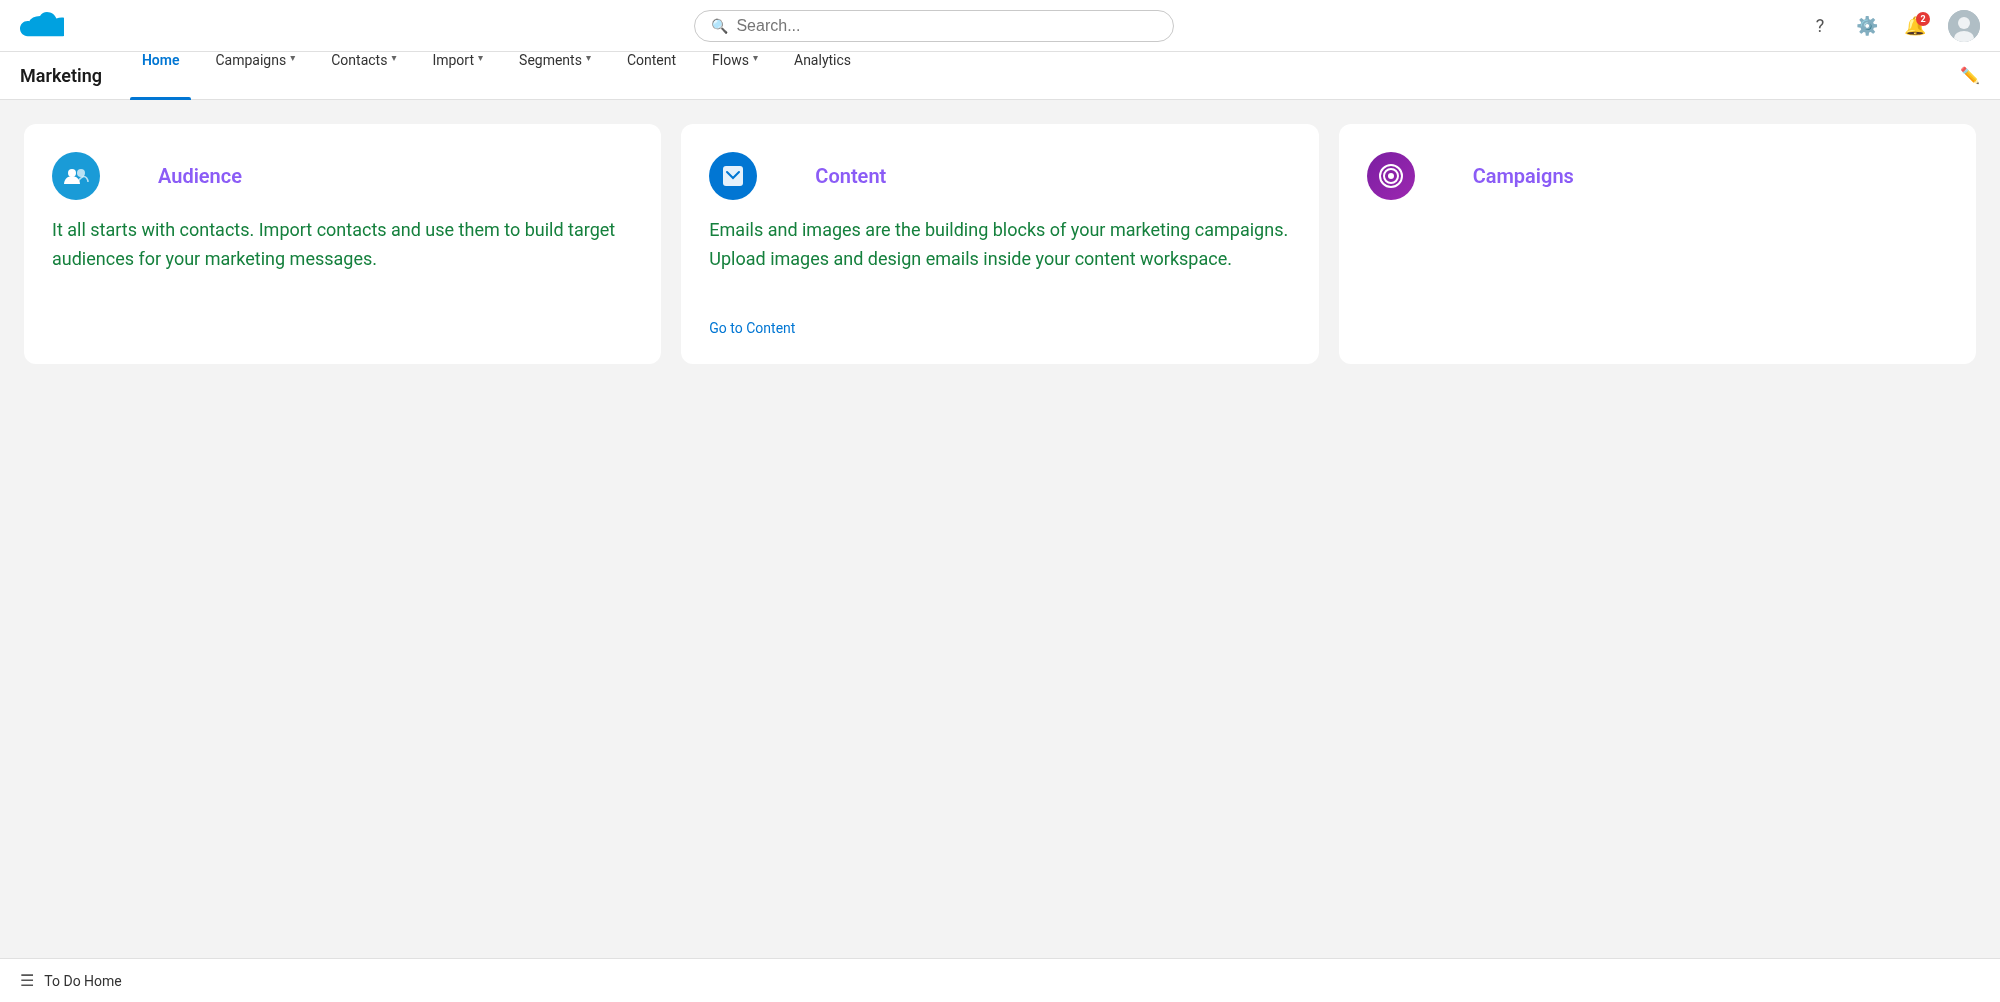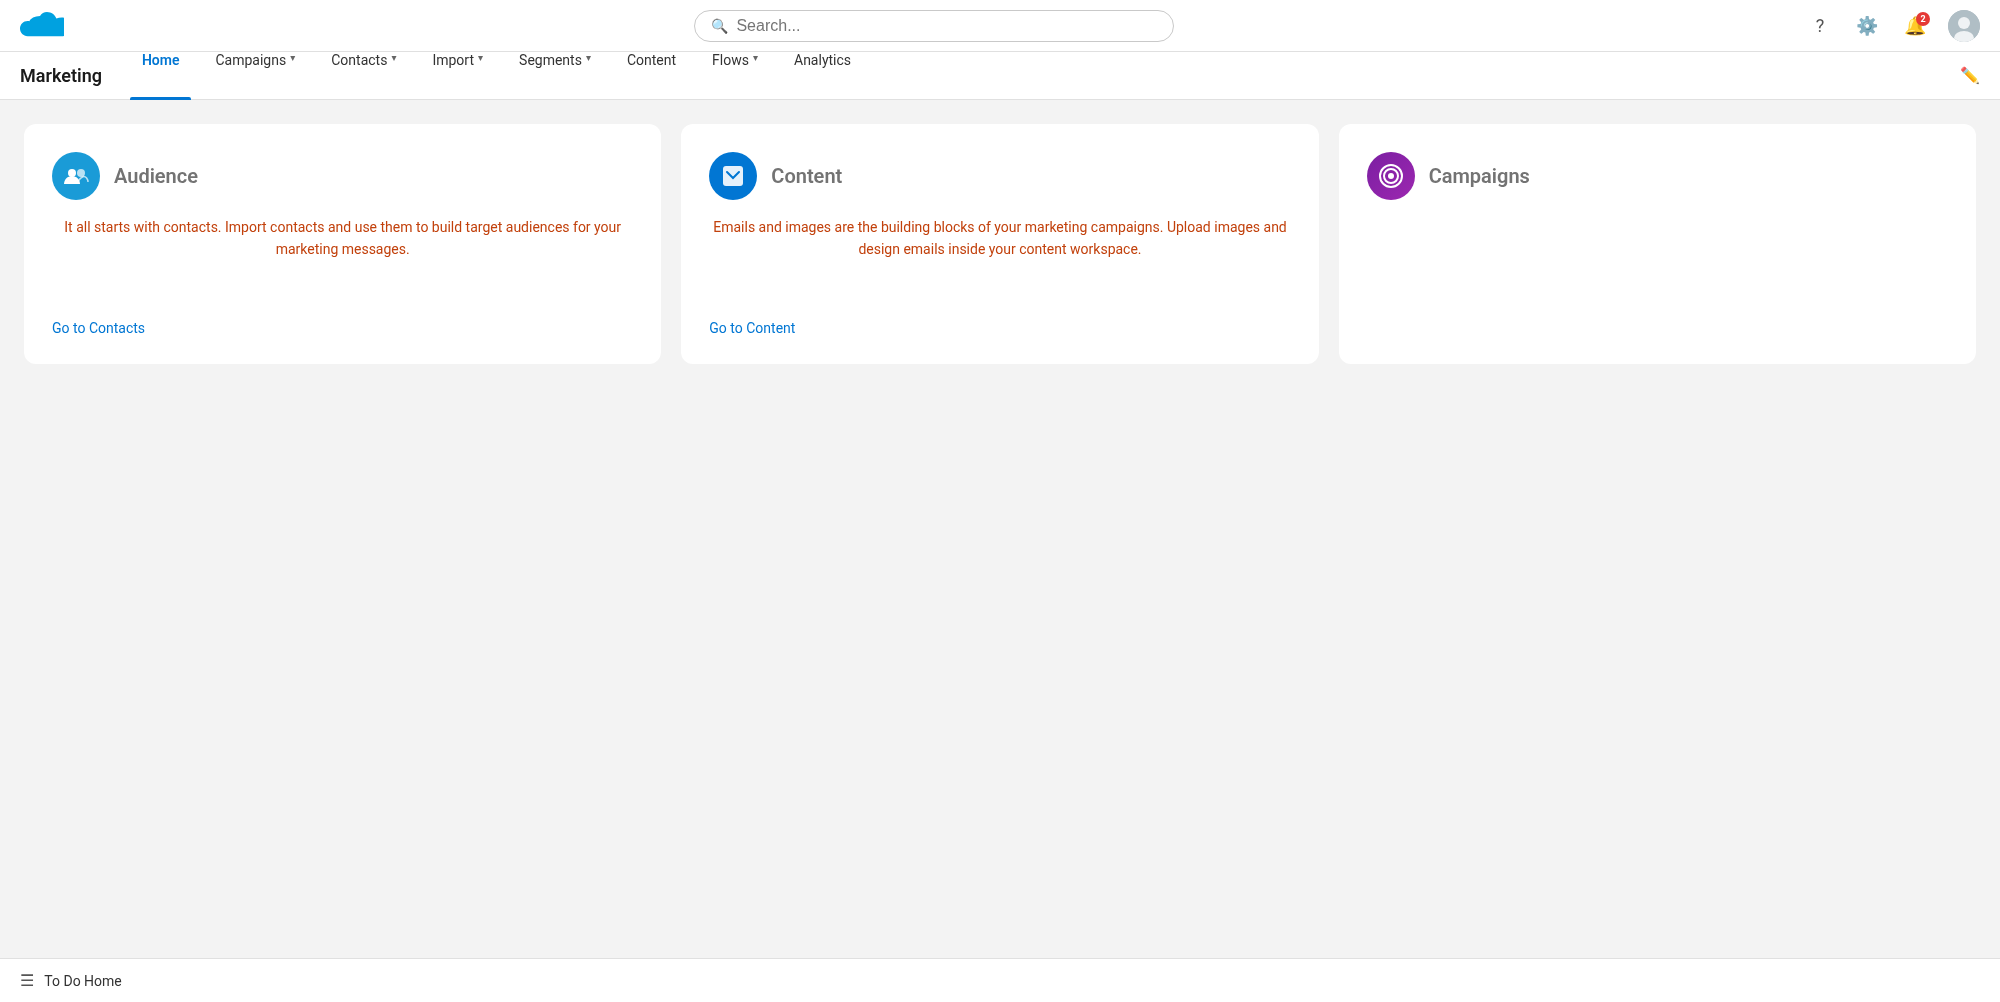--- a/index.html
+++ b/index.html
@@ -189,29 +189,29 @@
       background: #0176d3;
     }
 
     .card-icon-campaigns {
       background: linear-gradient(135deg, #7b1fa2, #9c27b0);
     }
 
     .card-title {
       font-size: 20px;
       font-weight: 600;
-      color: #737373;
+      color: #8b5cf6;
+      margin-left: 44px;
     }
 
     .card-desc {
-      font-size: 14px;
-      color: #c2410c;
+      font-size: 18px;
+      color: #15803d;
       line-height: 1.6;
       flex: 1;
-      text-align: center;
     }
 
     .card-link {
       color: #0176d3;
       font-size: 14px;
       cursor: pointer;
       margin-top: 20px;
       text-decoration: none;
     }
 
@@ -344,21 +344,20 @@
           <svg width="28" height="28" viewBox="0 0 28 28" fill="none">
             <circle cx="10" cy="11" r="4" fill="white"></circle>
             <circle cx="19" cy="11" r="4" fill="white" opacity="0.7"></circle>
             <path d="M2 22c0-4.4 3.6-8 8-8s8 3.6 8 8" fill="white"></path>
             <path d="M16 22c0-3.3 2.2-6.2 5.5-7.5C23.8 14.2 26 17 26 20" stroke="white" stroke-width="1.5" fill="none" opacity="0.7"></path>
           </svg>
         </div>
         <span class="card-title">Audience</span>
       </div>
       <p class="card-desc">It all starts with contacts. Import contacts and use them to build target audiences for your marketing messages.</p>
-      <a class="card-link">Go to Contacts</a>
     </div>
 
     <div class="card">
       <div class="card-header">
         <div class="card-icon card-icon-content">
           <svg width="28" height="28" viewBox="0 0 28 28" fill="none">
             <rect x="4" y="4" width="20" height="20" rx="3" fill="white" opacity="0.9"></rect>
             <polyline points="8,10 14,16 20,10" stroke="#0176d3" stroke-width="2" fill="none" stroke-linecap="round"></polyline>
           </svg>
         </div>

